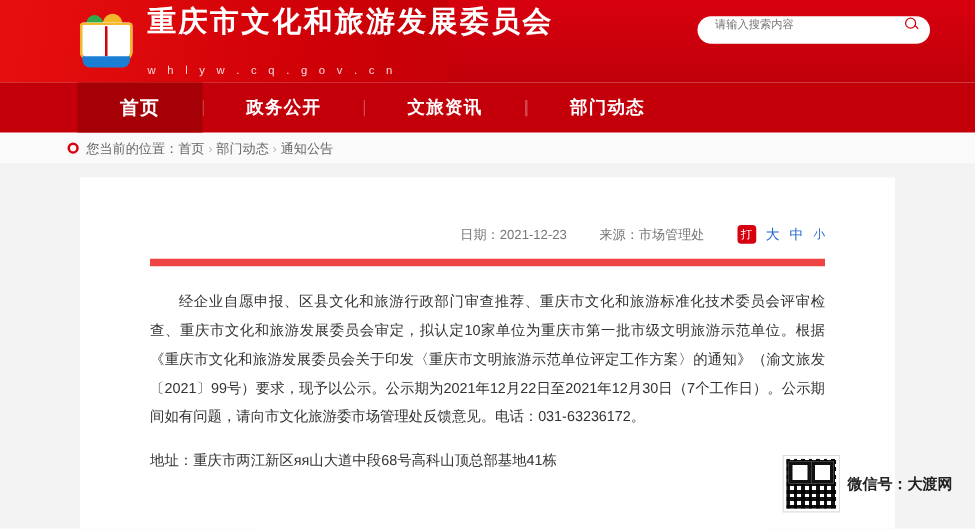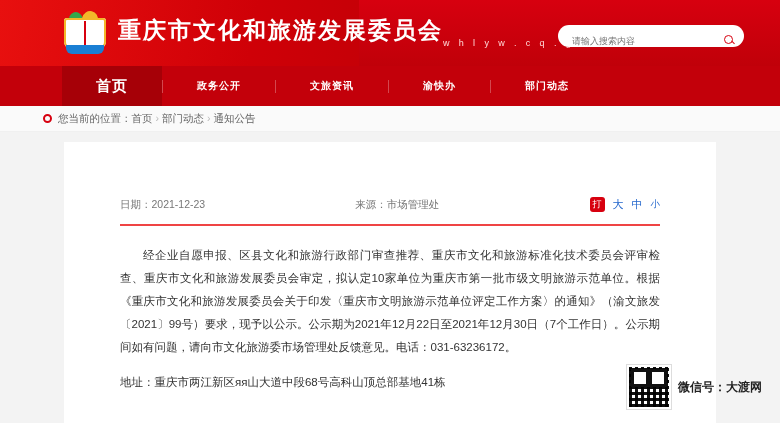--- a/index.html
+++ b/index.html
@@ -79,21 +79,21 @@
   }
   .logo .wave {
     position: absolute;
     left: 4px; bottom: 0;
     width: 38px; height: 9px;
     background: #1a7fd4;
     border-radius: 0 0 6px 6px;
   }
   .titleblock {
     display: flex;
-    flex-direction: row;
+    flex-direction: column;
     justify-content: center;
   }
   .site-title {
     color: #ffffff;
     font-size: 23px;
     font-weight: bold;
     letter-spacing: 2px;
     line-height: 1.1;
     white-space: nowrap;
     font-family: "Liberation Serif", serif;
@@ -102,27 +102,27 @@
     color: #ffd9d9;
     font-size: 9px;
     letter-spacing: 3.4px;
     margin-top: 20px;
     white-space: nowrap;
   }
 
   .searchbox {
     position: absolute;
     right: 36px;
-    top: 25px;
+    top: 13px;
     width: 186px;
     height: 22px;
     background: #ffffff;
     border-radius: 11px;
     display: flex;
-    align-items: flex-end;
+    align-items: flex-start;
     padding: 0 8px 0 12px;
     box-sizing: border-box;
   }
   .searchbox input {
     border: 0;
     outline: 0;
     flex: 1 1 auto;
     font-size: 9px;
     color: #999;
     font-family: "Liberation Sans", sans-serif;
@@ -155,21 +155,21 @@
     height: 40px;
     background: #c3000a;
     display: flex;
     align-items: stretch;
     padding-left: 62px;
     box-sizing: border-box;
     position: relative;
   }
   .nav-item {
     color: #ffffff;
-    font-size: 10px;
+    font-size: 14px;
     font-weight: bold;
     letter-spacing: 1px;
     padding: 0 34px;
     display: flex;
     align-items: center;
     position: relative;
     cursor: pointer;
     font-family: "Liberation Serif", serif;
   }
   .nav-item.active {
@@ -182,21 +182,21 @@
     height: 13px;
     border-left: 1px solid rgba(255,255,255,0.28);
   }
 
   
   .crumbwrap {
     background: #fafafa;
     height: 26px;
     display: flex;
     align-items: center;
-    padding-left: 43px;
+    padding-left: 54px;
     box-sizing: border-box;
     border-bottom: 1px solid #f0f0f0;
   }
   .crumb-dot {
     width: 9px; height: 9px;
     border: 2px solid #d7000f;
     border-radius: 50%;
     margin-right: 6px;
     box-sizing: border-box;
   }
@@ -229,29 +229,29 @@
   .art-title {
     text-align: center;
     font-size: 17.5px;
     font-weight: bold;
     color: #1a1a1a;
     line-height: 1.5;
     letter-spacing: 0.5px;
     font-family: "Liberation Serif", serif;
   }
   .meta {
-    margin-top: 33px;
-    display: flex;
-    align-items: center;
-    justify-content: space-between;
+    margin-top: 16px;
+    display: flex;
+    align-items: center;
+    justify-content: flex-end;
     gap: 26px;
     font-size: 10.5px;
     color: #777;
     padding-bottom: 12px;
-    border-bottom: 2px solid #ef4444;
+    border-bottom: 6px solid #ef4444;
   }
   .meta .src-val { color: #777; }
   .fontsizes {
     display: flex;
     align-items: center;
     gap: 8px;
   }
   .fs-badge {
     width: 15px; height: 15px;
     background: #d7000f;
@@ -341,21 +341,20 @@
   </div>
 </div>
 
 <div class="nav">
   <div class="nav-item active">首页</div>
   <div class="nav-sep"></div>
   <div class="nav-item">政务公开</div>
   <div class="nav-sep"></div>
   <div class="nav-item">文旅资讯</div>
   <div class="nav-sep"></div>
-  <div class="nav-item">渝快办</div>
   <div class="nav-sep"></div>
   <div class="nav-item">部门动态</div>
 </div>
 
 <div class="crumbwrap">
   <span class="crumb-dot"></span>
   <span class="crumb">
     <span>您当前的位置：</span><a>首页</a><span class="sep">›</span><a>部门动态</a><span class="sep">›</span><a>通知公告</a>
   </span>
 </div>

